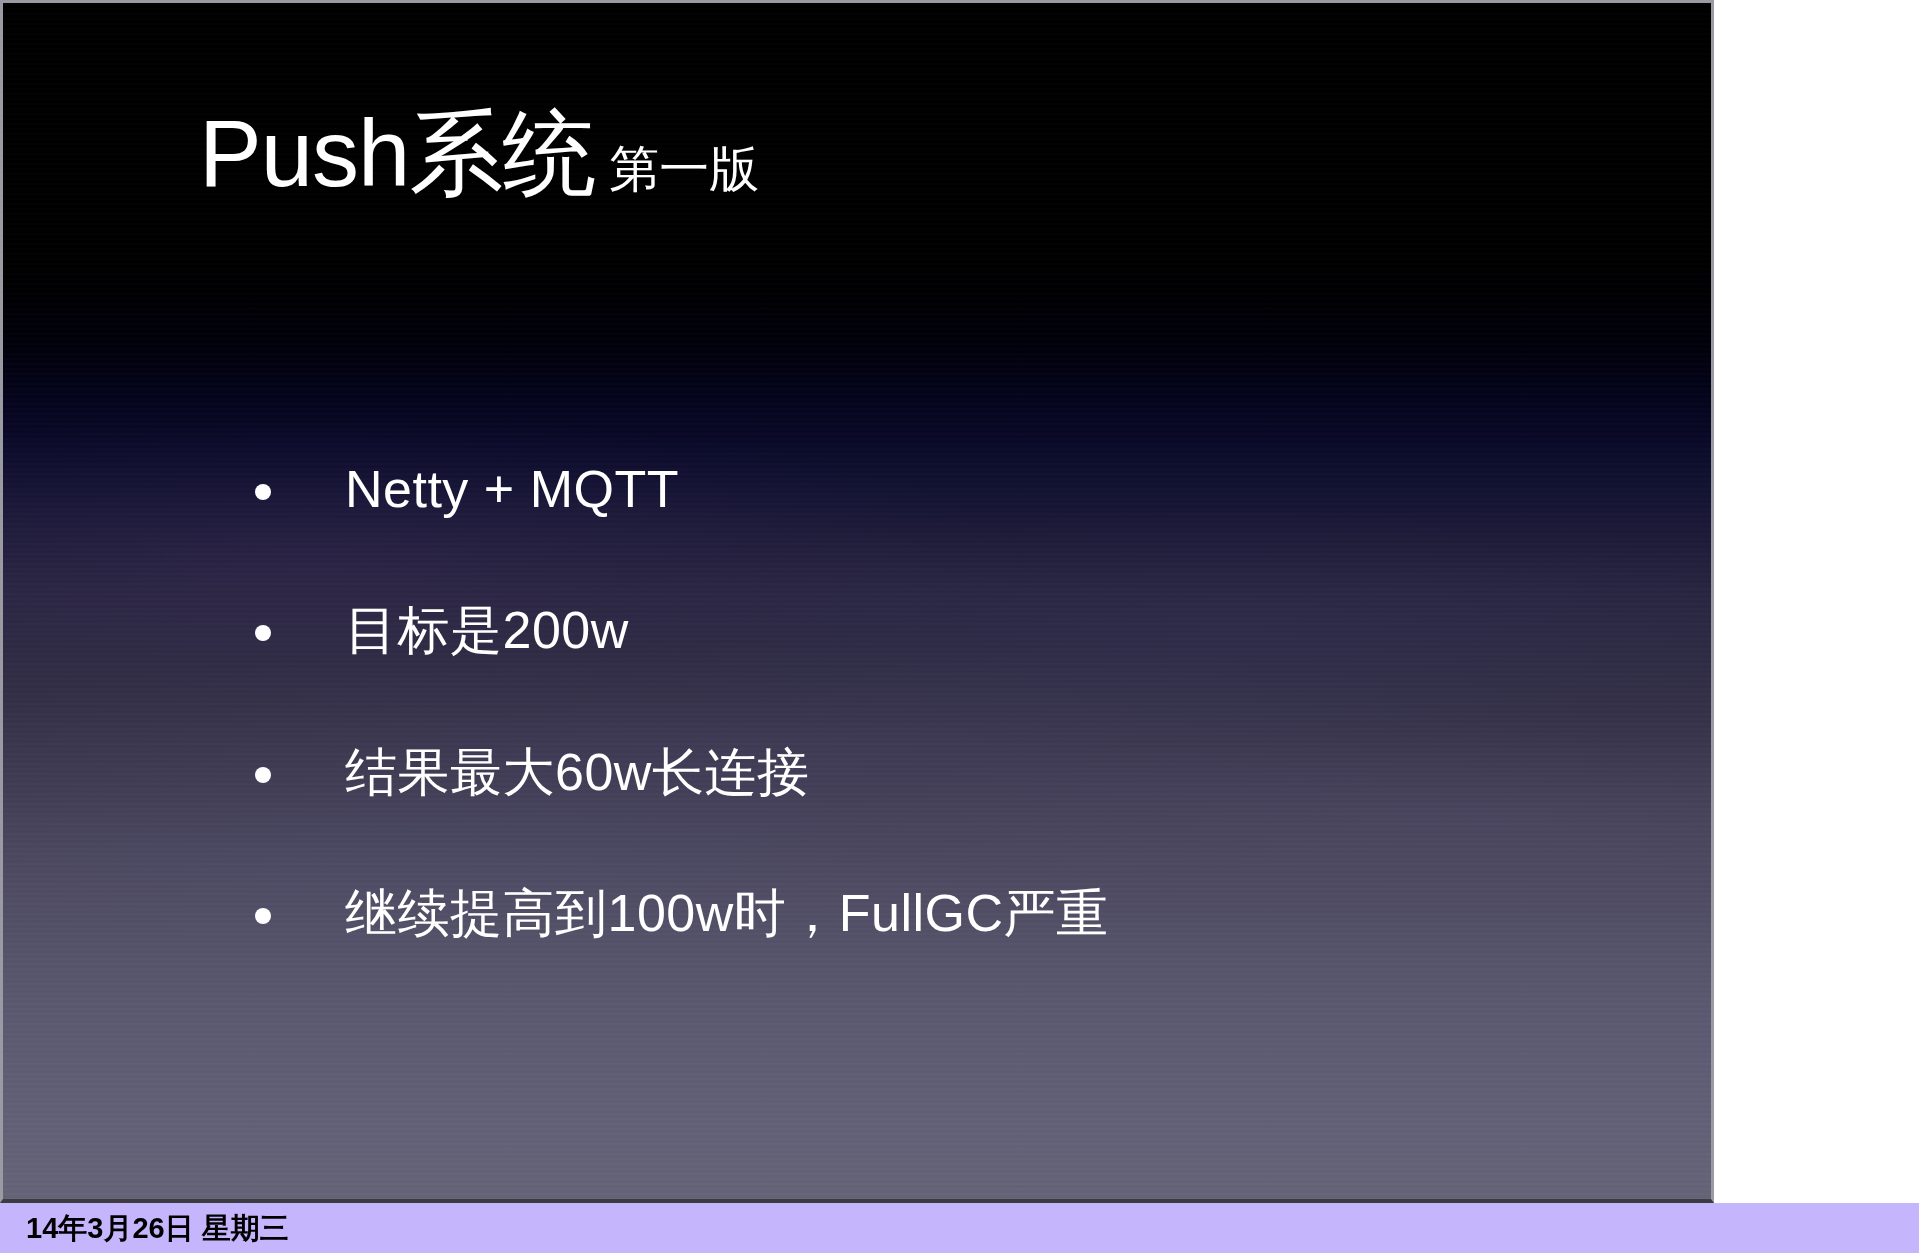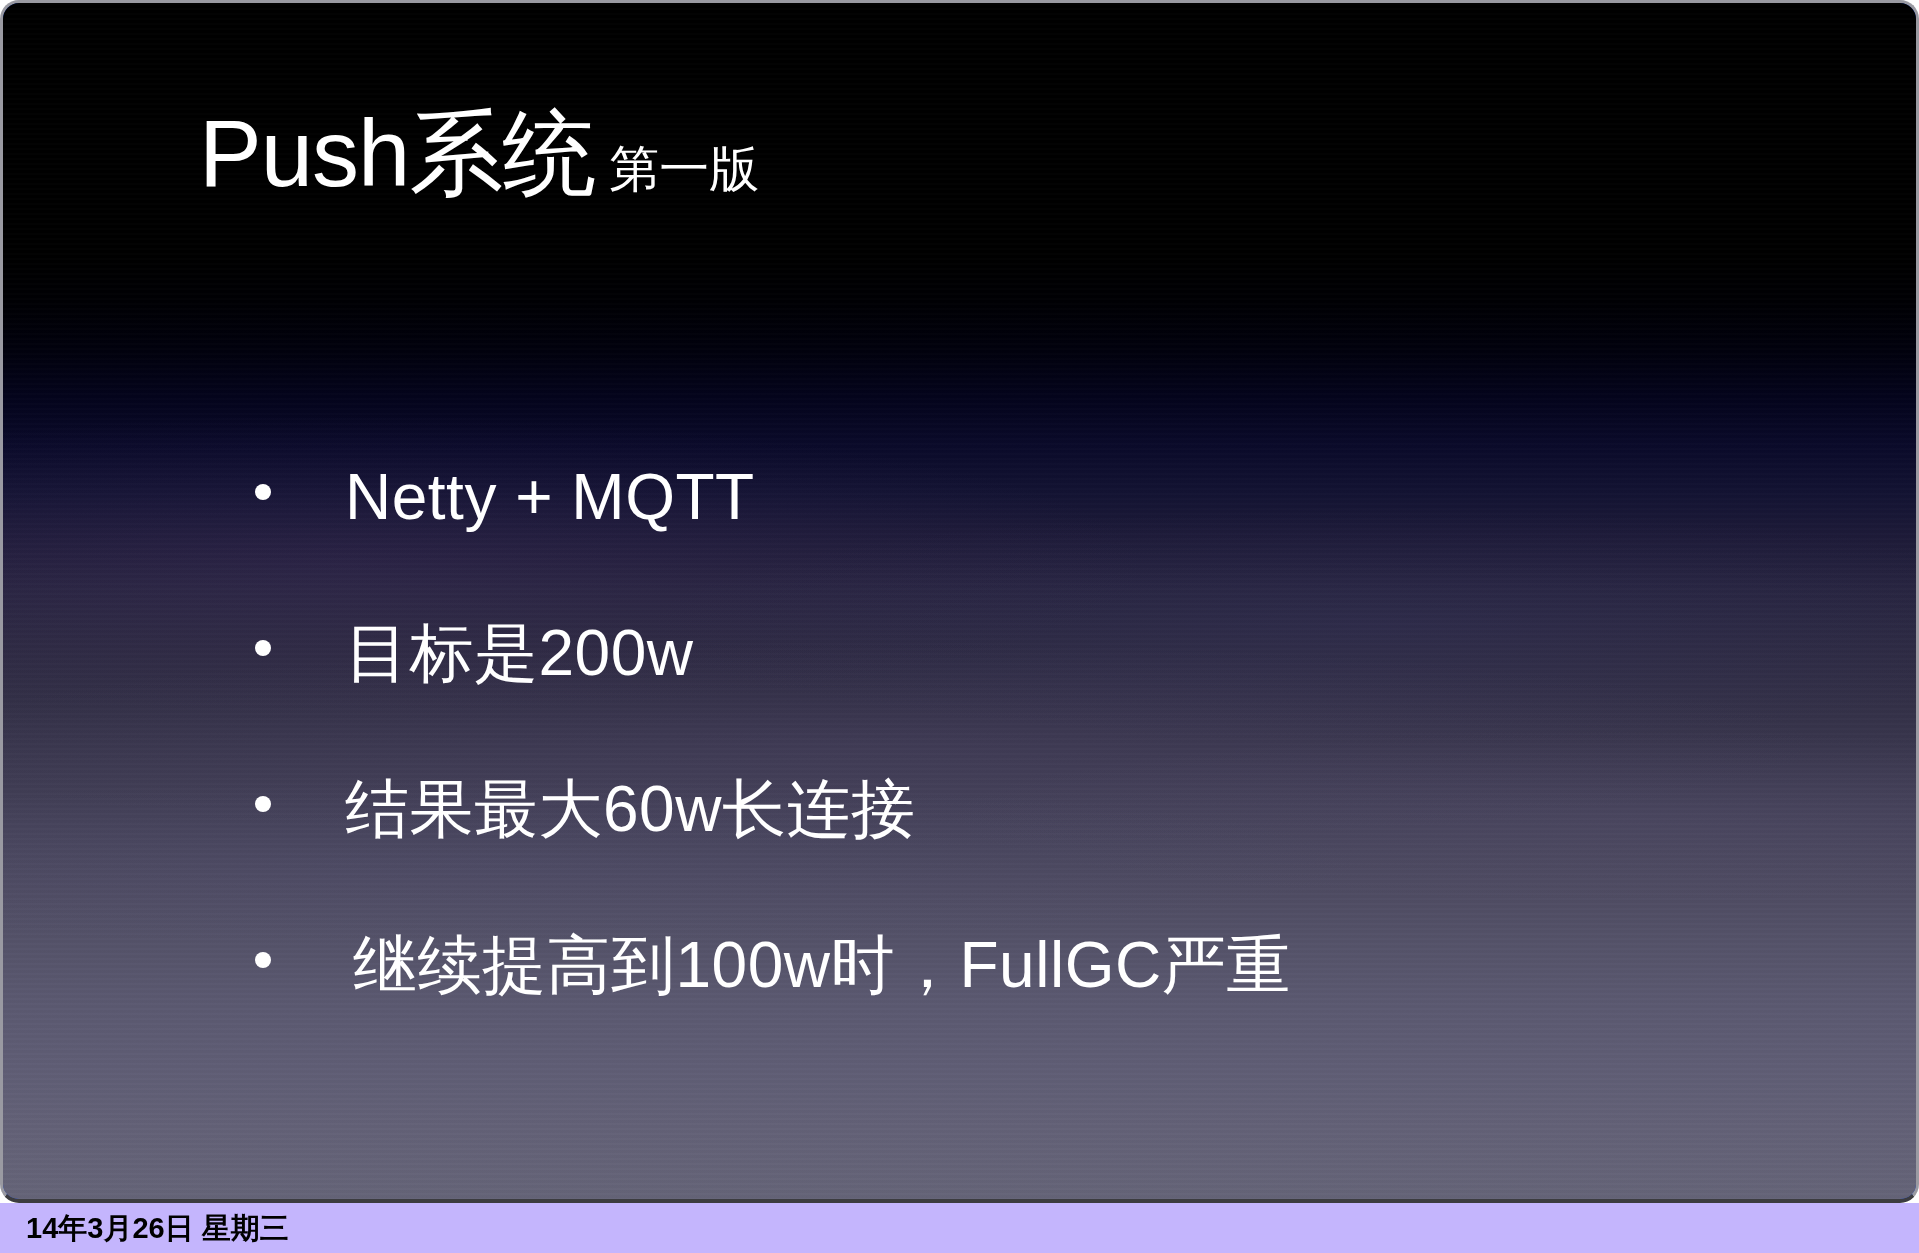--- a/index.html
+++ b/index.html
@@ -18,29 +18,28 @@
     width: 1919px;
     height: 1253px;
     background: #ffffff;
   }
 
   
   .slide {
     position: absolute;
     left: 0;
     top: 0;
-    width: 1919px;
+    width: 1714px;
     height: 1203px;
     overflow: hidden;
     border-left: 3px solid #9a9aa2;
     border-top: 3px solid #9a9aa2;
     border-right: 3px solid #9a9aa2;
     border-bottom: 4px solid #3c3c40;
     background-color: #1d4ed8;
-    border-radius: 19px;
   }
 
   
   .slide-bg {
     position: absolute;
     inset: 0;
     background: linear-gradient(
       to bottom,
       #000000   0%,
       #000000  21%,
@@ -120,35 +119,35 @@
     width: 1560px;
   }
 
   .bullet-row {
     display: flex;
     align-items: flex-start;
     margin-bottom: 78px;
     white-space: nowrap;
   }
 
-  .bullet-row:last-child { margin-bottom: 0; gap: 8px; }
+  .bullet-row:last-child { margin-bottom: 0; }
 
   .bullet-marker {
     flex: 0 0 auto;
     width: 16px;
     height: 16px;
     border-radius: 50%;
     background: #ffffff;
     margin-top: 26px;
     margin-right: 74px;
   }
 
   .bullet-text {
     color: #ffffff;
-    font-size: 64px;
+    font-size: 52px;
     line-height: 1.22;
     font-weight: 400;
     letter-spacing: 0.5px;
   }
 
   
   .footer-bar {
     position: absolute;
     left: 0;
     top: 1203px;

